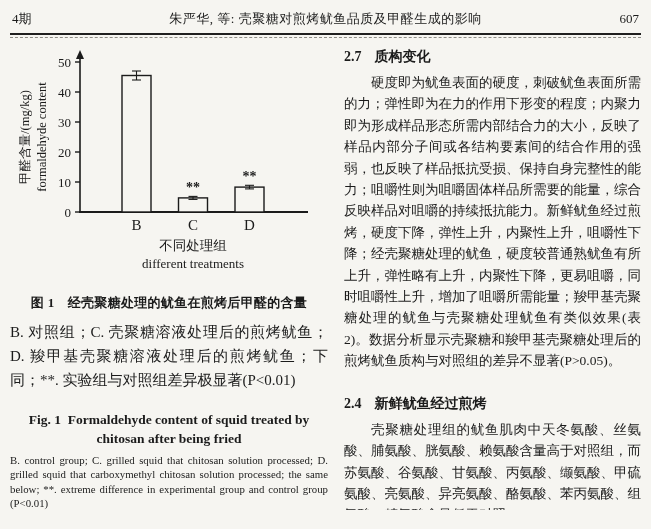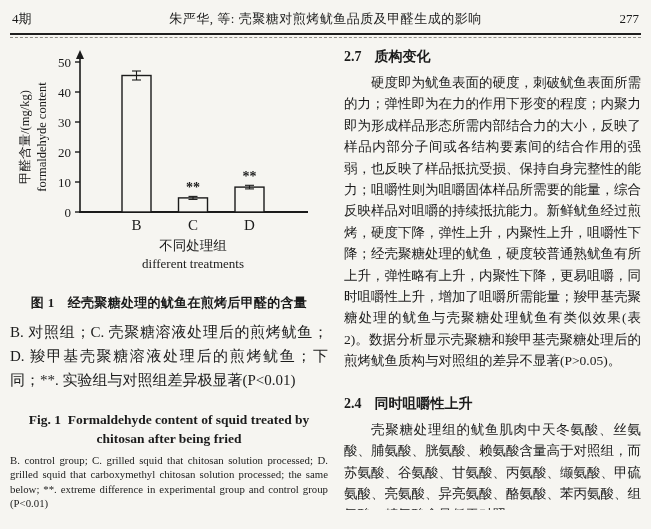--- a/index.html
+++ b/index.html
@@ -50,21 +50,21 @@
   svg text { fill:#1b1b1b; font-family:"Liberation Serif","DejaVu Serif",serif; }
 </style>
 </head>
 <body>
 
 <div class="page">
 
   <header class="page-header">
     <span>4期</span>
     <span class="rh-center">朱严华, 等: 壳聚糖对煎烤鱿鱼品质及甲醛生成的影响</span>
-    <span>277</span>
+    <span>607</span>
   </header>
   <div class="dashed-rule"></div>
 
   <div class="columns">
 
     <div class="col-left">
 
       <figure>
         <div class="chart-wrap">
           <svg id="chart-svg" viewBox="0 0 306 224" width="306" height="224">
@@ -118,19 +118,19 @@
       </figure>
     </div>
 
     <div class="col-right">
       <h3 class="section-heading">
         <span class="sec-num">2.7</span><span>质构变化</span>
       </h3>
       <p class="body-text indent section-para">硬度即为鱿鱼表面的硬度，刺破鱿鱼表面所需的力；弹性即为在力的作用下形变的程度；内聚力即为形成样品形态所需内部结合力的大小，反映了样品内部分子间或各结构要素间的结合作用的强弱，也反映了样品抵抗受损、保持自身完整性的能力；咀嚼性则为咀嚼固体样品所需要的能量，综合反映样品对咀嚼的持续抵抗能力。新鲜鱿鱼经过煎烤，硬度下降，弹性上升，内聚性上升，咀嚼性下降；经壳聚糖处理的鱿鱼，硬度较普通熟鱿鱼有所上升，弹性略有上升，内聚性下降，更易咀嚼，同时咀嚼性上升，增加了咀嚼所需能量；羧甲基壳聚糖处理的鱿鱼与壳聚糖处理鱿鱼有类似效果(表2)。数据分析显示壳聚糖和羧甲基壳聚糖处理后的煎烤鱿鱼质构与对照组的差异不显著(P&gt;0.05)。</p>
 
       <h3 class="section-heading second">
-        <span class="sec-num">2.4</span><span>同时咀嚼性上升</span>
+        <span class="sec-num">2.4</span><span>新鲜鱿鱼经过煎烤</span>
       </h3>
       <p class="body-text indent">壳聚糖处理组的鱿鱼肌肉中天冬氨酸、丝氨酸、脯氨酸、胱氨酸、赖氨酸含量高于对照组，而苏氨酸、谷氨酸、甘氨酸、丙氨酸、缬氨酸、甲硫氨酸、亮氨酸、异亮氨酸、酪氨酸、苯丙氨酸、组氨酸、精氨酸含量低于对照</p>
     </div>
 
   </div>
 </div>
 
 </body></html>

